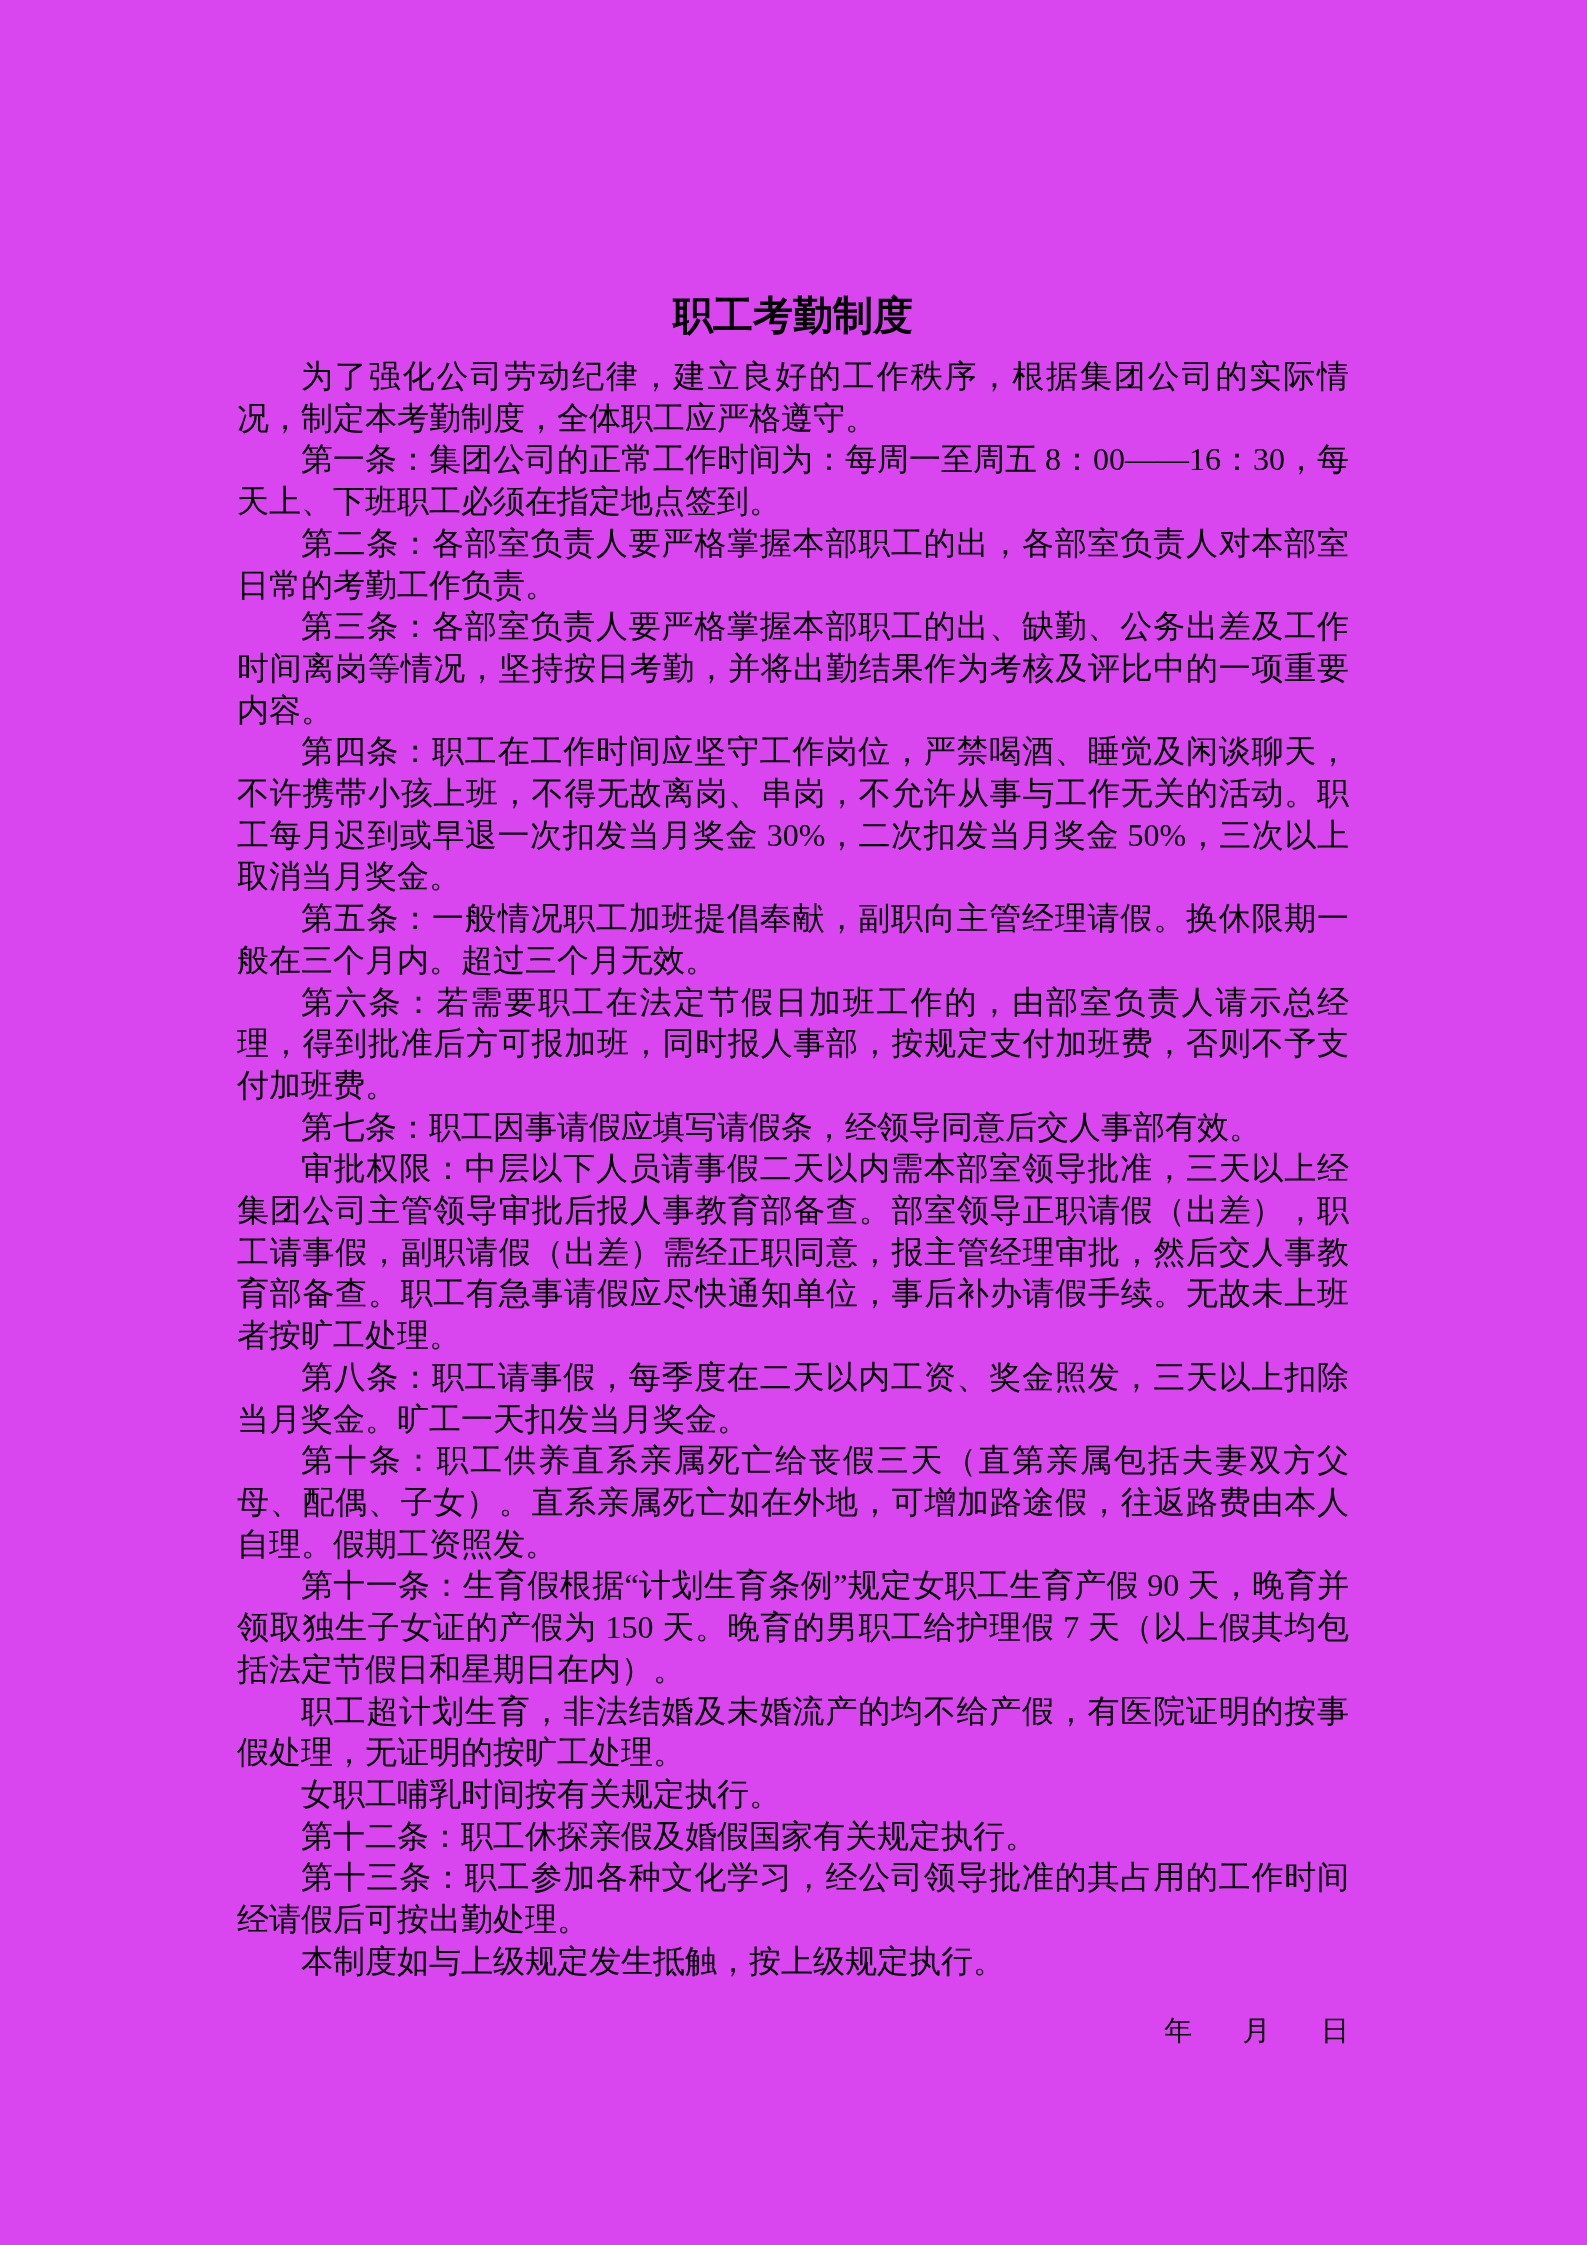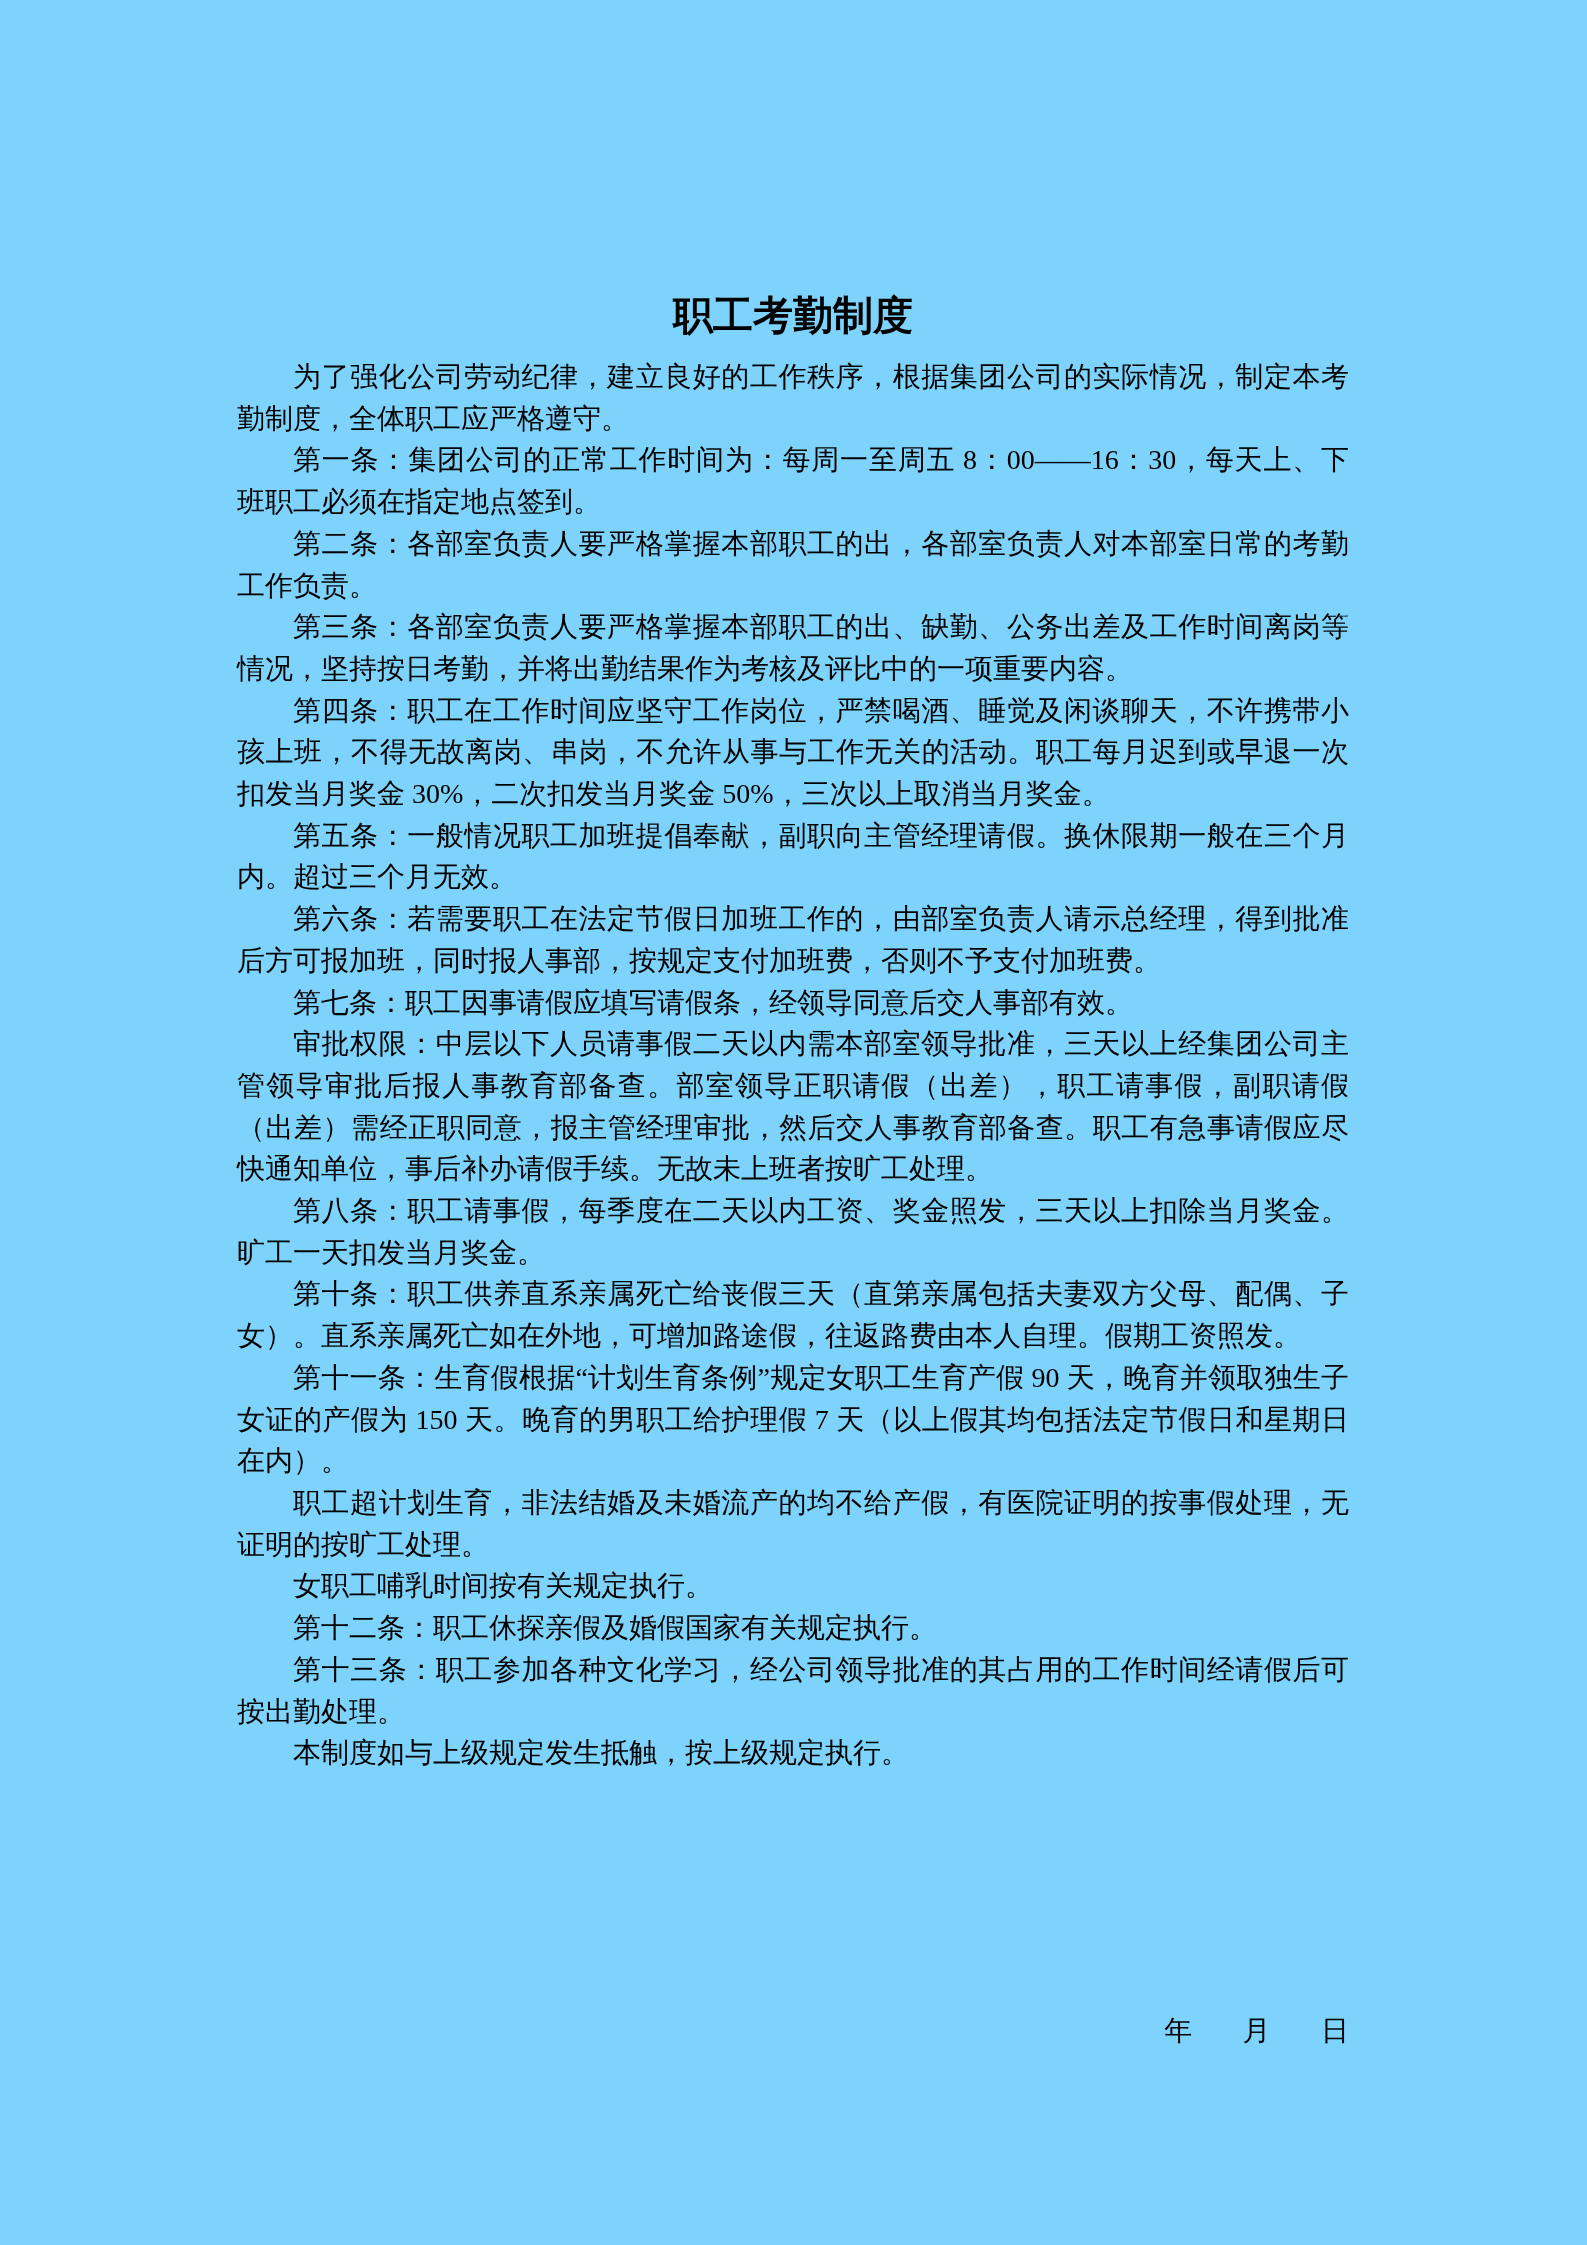--- a/index.html
+++ b/index.html
@@ -10,21 +10,21 @@
   body {
     width: 1587px;
     height: 2245px;
     font-family: "Liberation Serif", "DejaVu Serif", serif;
     color: #000000;
   }
   .page {
     position: relative;
     width: 1587px;
     height: 2245px;
-    background: #7dd3fc;
+    background: #d946ef;
     overflow: hidden;
   }
   .doc-title {
     position: absolute;
     top: 292px;
     left: 237px;
     width: 1112px;
     margin: 0;
     text-align: center;
     font-size: 40px;
@@ -32,21 +32,21 @@
     line-height: 48px;
   }
   .doc-body {
     position: absolute;
     top: 356px;
     left: 237px;
     width: 1112px;
   }
   .para {
     margin: 0;
-    font-size: 28px;
+    font-size: 32px;
     line-height: 41.7px;
     text-align: justify;
     text-indent: 2em;
     word-break: break-all;
   }
   .signature {
     position: absolute;
     top: 1980px;
     left: 237px;
     width: 1112px;

